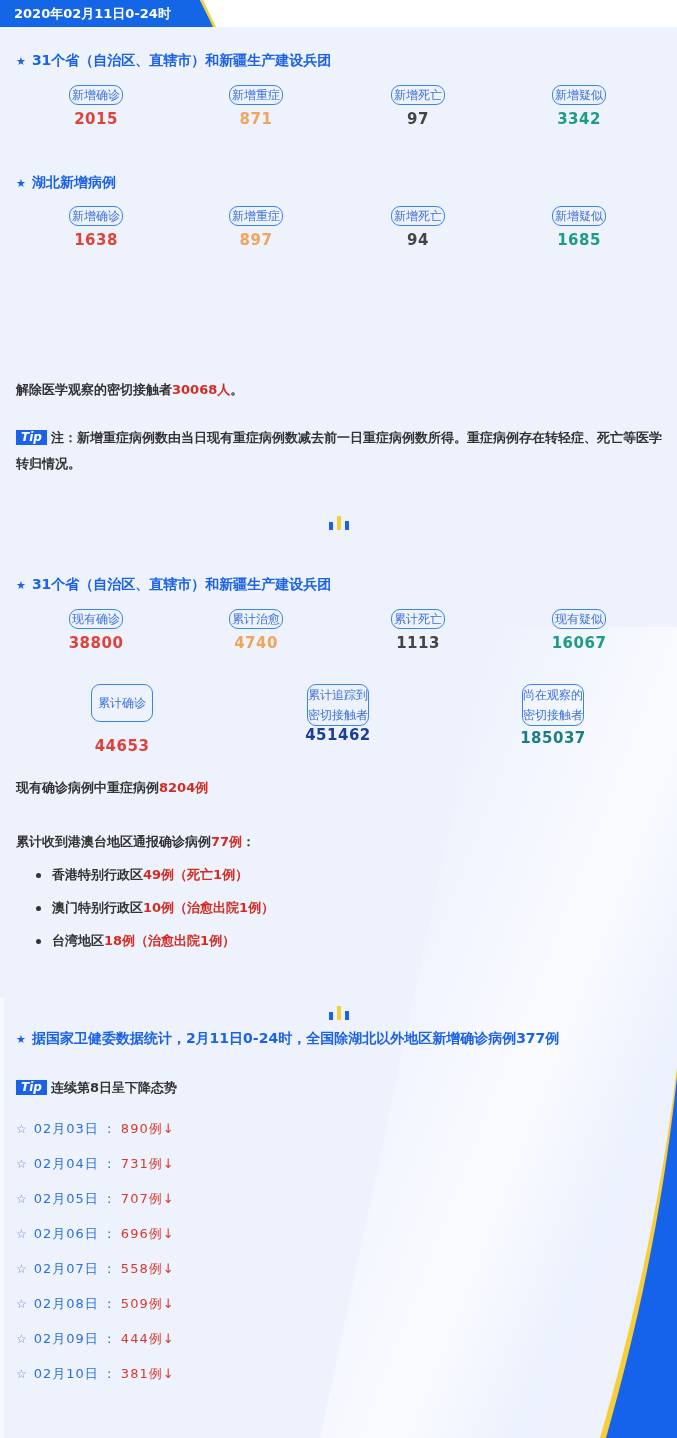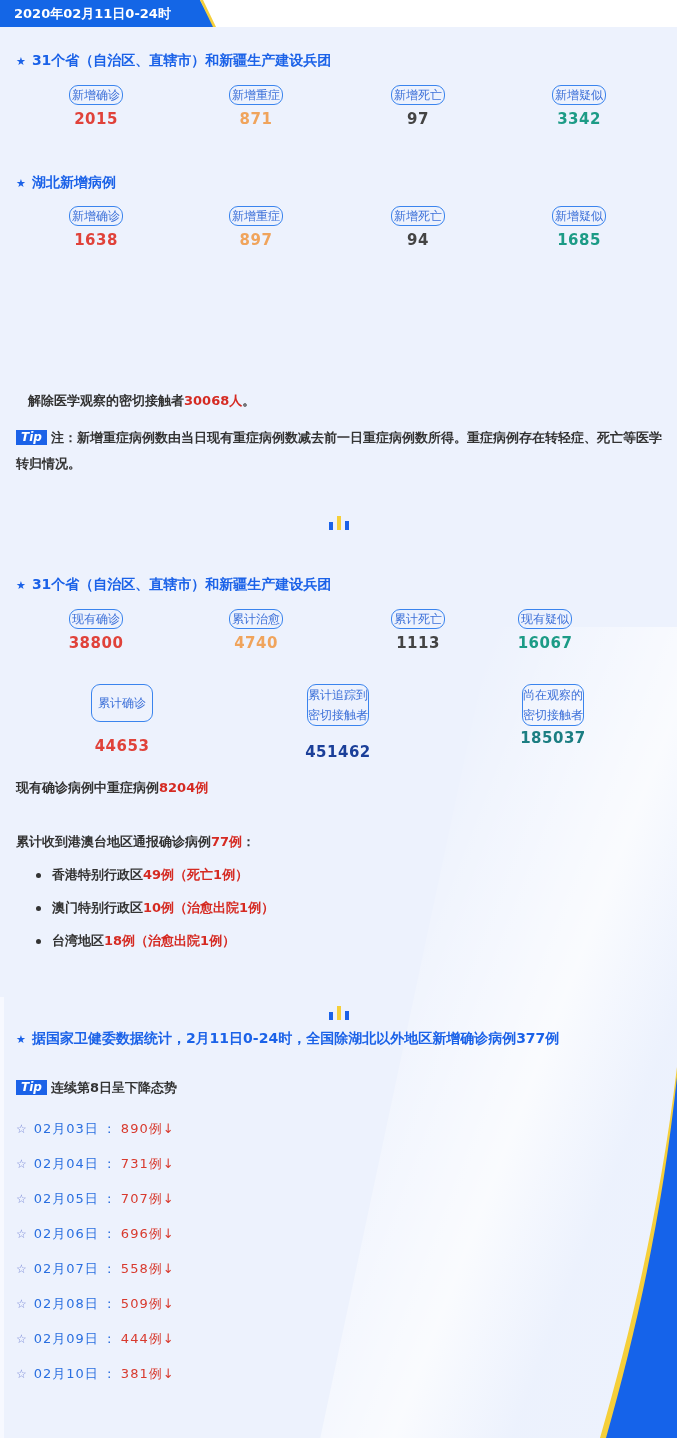--- a/index.html
+++ b/index.html
@@ -137,21 +137,21 @@
     <div class="stat" style="left:418px;">
       <span class="stat-label">新增死亡</span>
       <div class="stat-value c-dark">94</div>
     </div>
     <div class="stat" style="left:579px;">
       <span class="stat-label">新增疑似</span>
       <div class="stat-value c-green">1685</div>
     </div>
   </div>
 
-  <div class="para" style="top:365px;margin-left:12px;">
+  <div class="para" style="top:354px;">
     <span>解除医学观察的密切接触者</span><span class="hl">30068人</span><span>。</span>
   </div>
   <div class="tip-note" style="top:398px;">
     <span class="tip-badge">Tip</span><span>注：新增重症病例数由当日现有重症病例数减去前一日重症病例数所得。重症病例存在转轻症、死亡等医学转归情况。</span>
   </div>
 
   <div class="bar-icon" style="left:329px; top:483px;">
     <span style="left:0; height:8px; background:#1b62e8;"></span>
     <span style="left:8px; height:14px; background:#f5cf3a;"></span>
     <span style="left:16px; height:9px; background:#1b62e8;"></span>
@@ -166,34 +166,34 @@
       <div class="stat-value c-red">38800</div>
     </div>
     <div class="stat" style="left:256px;">
       <span class="stat-label">累计治愈</span>
       <div class="stat-value c-orange">4740</div>
     </div>
     <div class="stat" style="left:418px;">
       <span class="stat-label">累计死亡</span>
       <div class="stat-value c-dark">1113</div>
     </div>
-    <div class="stat" style="left:545px;">
+    <div class="stat" style="left:579px;">
       <span class="stat-label">现有疑似</span>
       <div class="stat-value c-green">16067</div>
     </div>
   </div>
 
   <div class="stat-row" style="top:657px; height:80px;">
     <div class="stat" style="left:122px; width:140px;">
       <span class="stat-label tall">累计确诊</span>
       <div class="stat-value c-red" style="margin-top:15px;">44653</div>
     </div>
     <div class="stat" style="left:338px; width:140px;">
       <span class="stat-label two"><span>累计追踪到</span><br><span>密切接触者</span></span>
-      <div class="stat-value c-navy" style="margin-top:17px;">451462</div>
+      <div class="stat-value c-navy" style="margin-top:0;">451462</div>
     </div>
     <div class="stat" style="left:553px; width:140px;">
       <span class="stat-label two"><span>尚在观察的</span><br><span>密切接触者</span></span>
       <div class="stat-value c-teal" style="margin-top:3px;">185037</div>
     </div>
   </div>
 
   <div class="para" style="top:752px;">
     <span>现有确诊病例中重症病例</span><span class="hl">8204例</span>
   </div>

